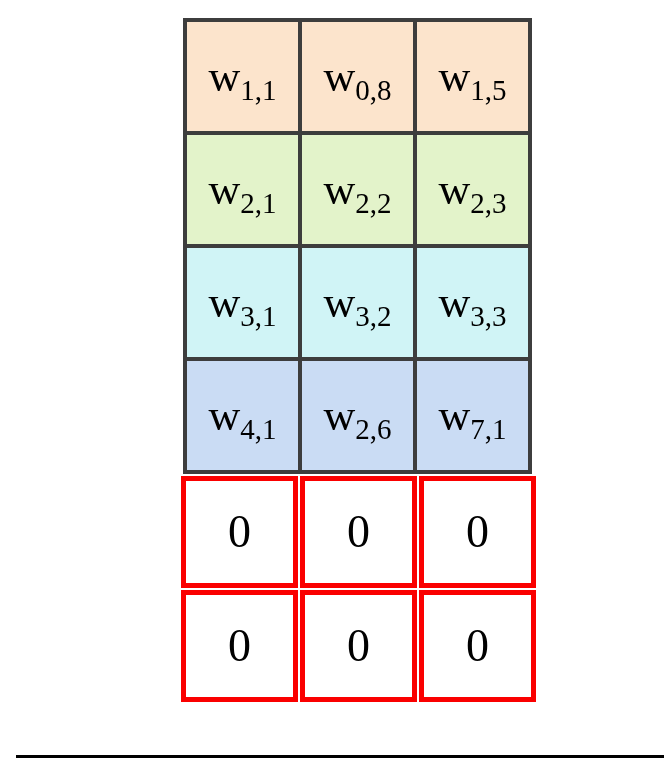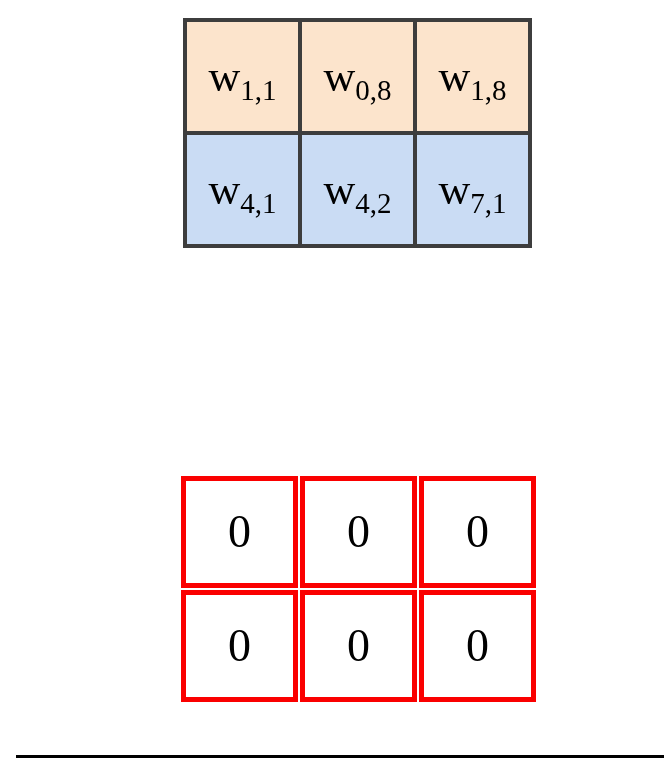--- a/index.html
+++ b/index.html
@@ -91,29 +91,51 @@
   <table class="wtable">
     <tbody>
         <tr>
       <td class="r0">
         <span class="wlabel"><span>w</span><sub>1,1</sub></span>
       </td>
       <td class="r0">
         <span class="wlabel"><span>w</span><sub>0,8</sub></span>
       </td>
       <td class="r0">
-        <span class="wlabel"><span>w</span><sub>1,8</sub></span>
+        <span class="wlabel"><span>w</span><sub>1,5</sub></span>
+      </td>
+    </tr>
+    <tr>
+      <td class="r1">
+        <span class="wlabel"><span>w</span><sub>2,1</sub></span>
+      </td>
+      <td class="r1">
+        <span class="wlabel"><span>w</span><sub>2,2</sub></span>
+      </td>
+      <td class="r1">
+        <span class="wlabel"><span>w</span><sub>2,3</sub></span>
+      </td>
+    </tr>
+    <tr>
+      <td class="r2">
+        <span class="wlabel"><span>w</span><sub>3,1</sub></span>
+      </td>
+      <td class="r2">
+        <span class="wlabel"><span>w</span><sub>3,2</sub></span>
+      </td>
+      <td class="r2">
+        <span class="wlabel"><span>w</span><sub>3,3</sub></span>
       </td>
     </tr>
     <tr>
       <td class="r3">
         <span class="wlabel"><span>w</span><sub>4,1</sub></span>
       </td>
       <td class="r3">
-        <span class="wlabel"><span>w</span><sub>4,2</sub></span>
+        <span class="wlabel"><span>w</span><sub>2,6</sub></span>
       </td>
       <td class="r3">
         <span class="wlabel"><span>w</span><sub>7,1</sub></span>
       </td>
     </tr>
   </tbody>
     </table>
 
   <div class="zgrid">
     <div class="zcell">

